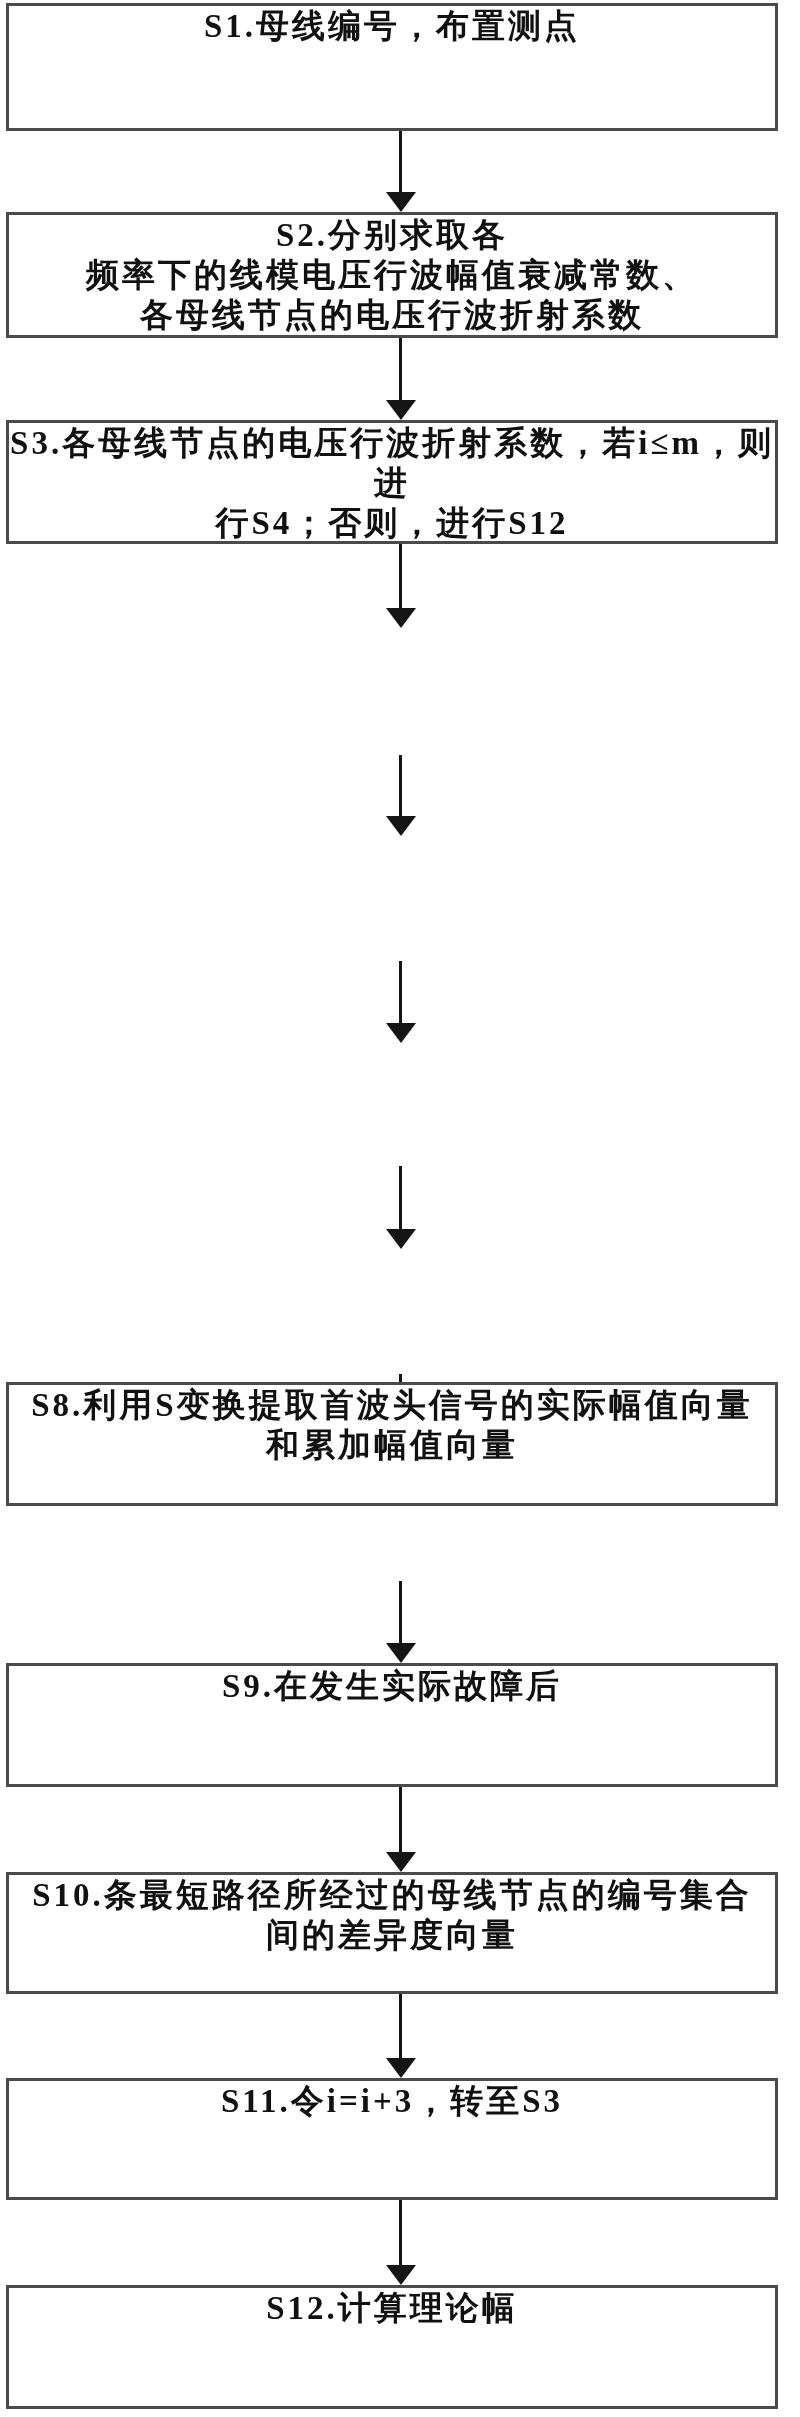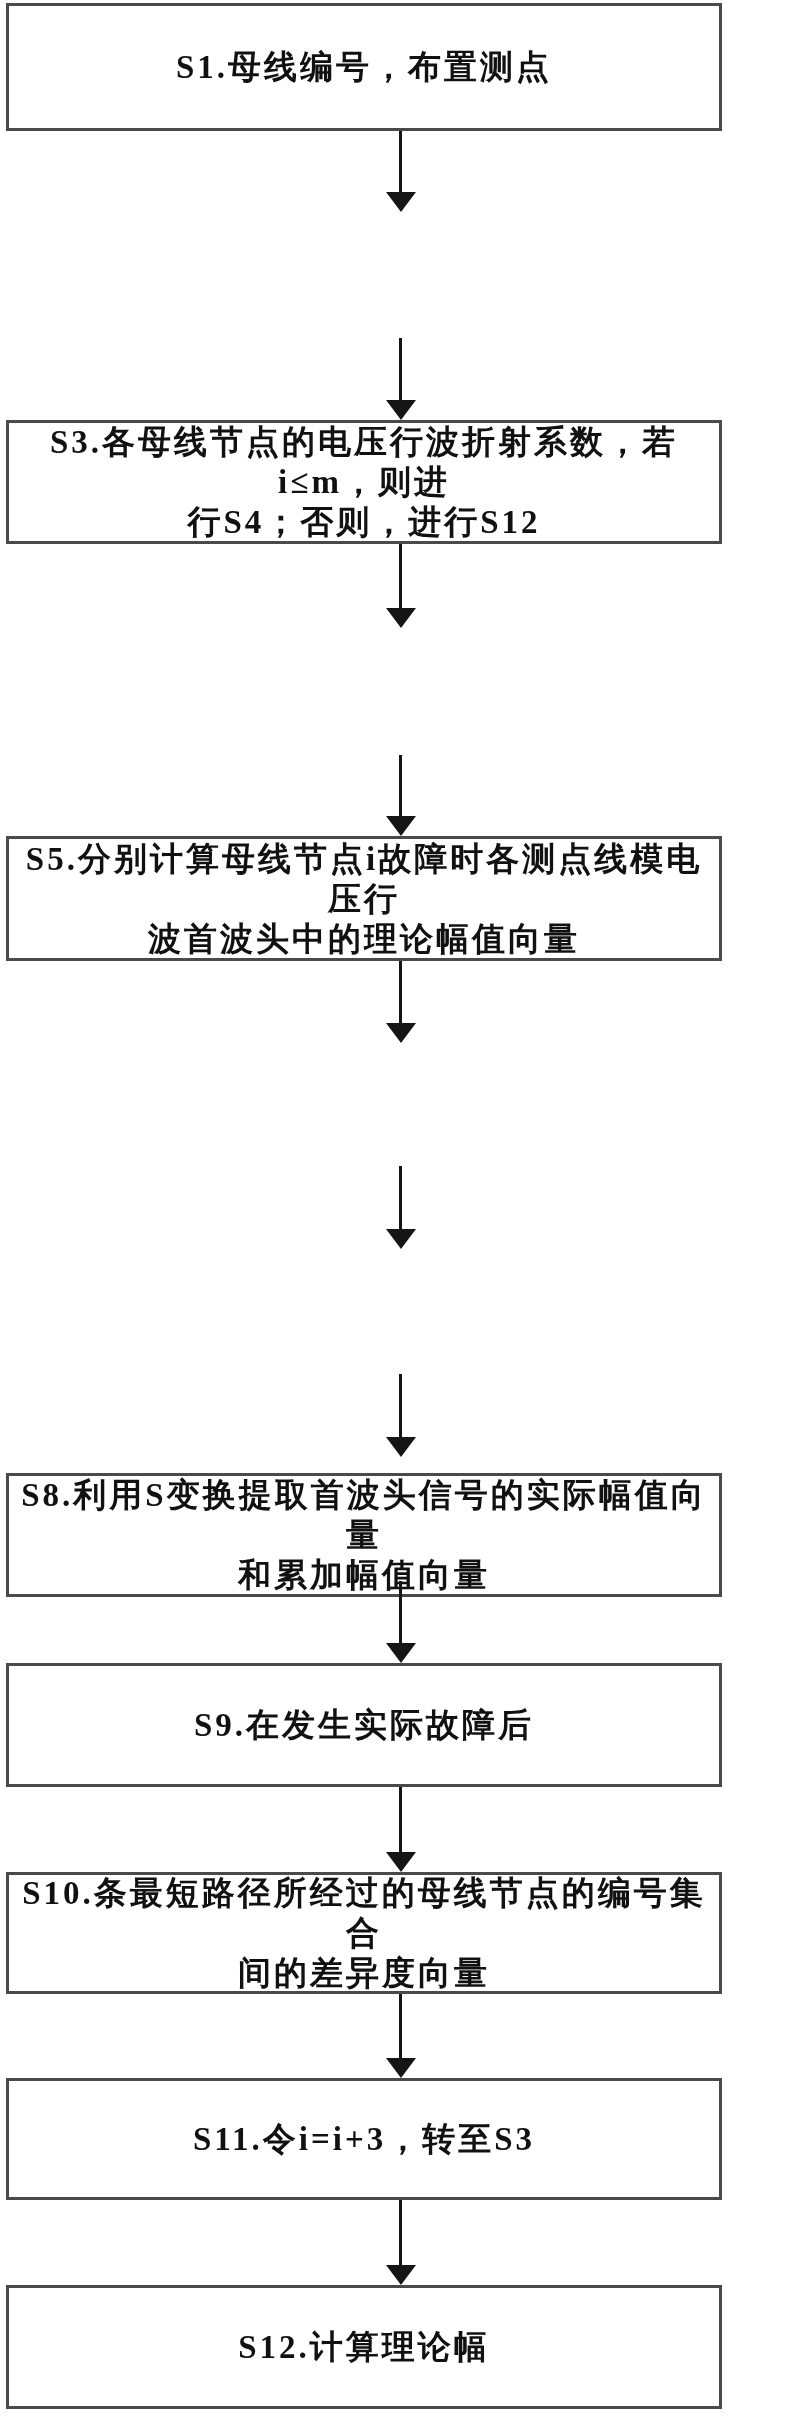--- a/index.html
+++ b/index.html
@@ -17,26 +17,25 @@
     position: relative;
     width: 800px;
     height: 2417px;
     background: var(--background-color);
     overflow: hidden;
     font-family: "Liberation Serif", "DejaVu Serif", serif;
   }
   .box {
     position: absolute;
     left: 6px;
-    width: 716px;
+    width: 772px;
     box-sizing: border-box;
     border: 3px solid var(--box-border-color);
     background: var(--background-color);
     display: flex;
-    align-items: center;
     justify-content: center;
   }
   .box-text {
     display: block;
     width: 100%;
     text-align: center;
     white-space: pre-line;
     color: var(--text-color);
     font-weight: bold;
     font-size: 33px;
@@ -73,59 +72,60 @@
 <div class="flowchart">
 
   <div class="box" style="top:3px;height:128px">
     <span class="box-text">S1.母线编号，布置测点</span>
   </div>
   <div class="arrow" style="top:131px;height:81px">
     <div class="arrow-line"></div>
     <div class="arrow-head"></div>
   </div>
 
+  <div class="box" style="top:212px;height:126px">
+    <span class="box-text">S2.分别求取各
+频率下的线模电压行波幅值衰减常数、
+各母线节点的电压行波折射系数</span>
+  </div>
   <div class="arrow" style="top:338px;height:82px">
     <div class="arrow-line"></div>
     <div class="arrow-head"></div>
   </div>
 
   <div class="box" style="top:420px;height:124px">
     <span class="box-text">S3.各母线节点的电压行波折射系数，若i≤m，则进
 行S4；否则，进行S12</span>
   </div>
   <div class="arrow" style="top:544px;height:84px">
     <div class="arrow-line"></div>
     <div class="arrow-head"></div>
   </div>
 
   <div class="arrow" style="top:755px;height:81px">
     <div class="arrow-line"></div>
     <div class="arrow-head"></div>
   </div>
 
-  <div class="box" style="top:836px;height:125px">
-    <span class="box-text">S5.分别计算母线节点i故障时各测点线模电压行
-波首波头中的理论幅值向量</span>
-  </div>
   <div class="arrow" style="top:961px;height:82px">
     <div class="arrow-line"></div>
     <div class="arrow-head"></div>
   </div>
 
   <div class="arrow" style="top:1166px;height:83px">
     <div class="arrow-line"></div>
     <div class="arrow-head"></div>
   </div>
 
   <div class="arrow" style="top:1374px;height:83px">
     <div class="arrow-line"></div>
     <div class="arrow-head"></div>
   </div>
 
-  <div class="box" style="top:1473px;height:124px">
+  <div class="box" style="top:1382px;height:124px">
     <span class="box-text">S8.利用S变换提取首波头信号的实际幅值向量
 和累加幅值向量</span>
   </div>
   <div class="arrow" style="top:1581px;height:82px">
     <div class="arrow-line"></div>
     <div class="arrow-head"></div>
   </div>
 
   <div class="box" style="top:1663px;height:124px">
     <span class="box-text">S9.在发生实际故障后</span>

